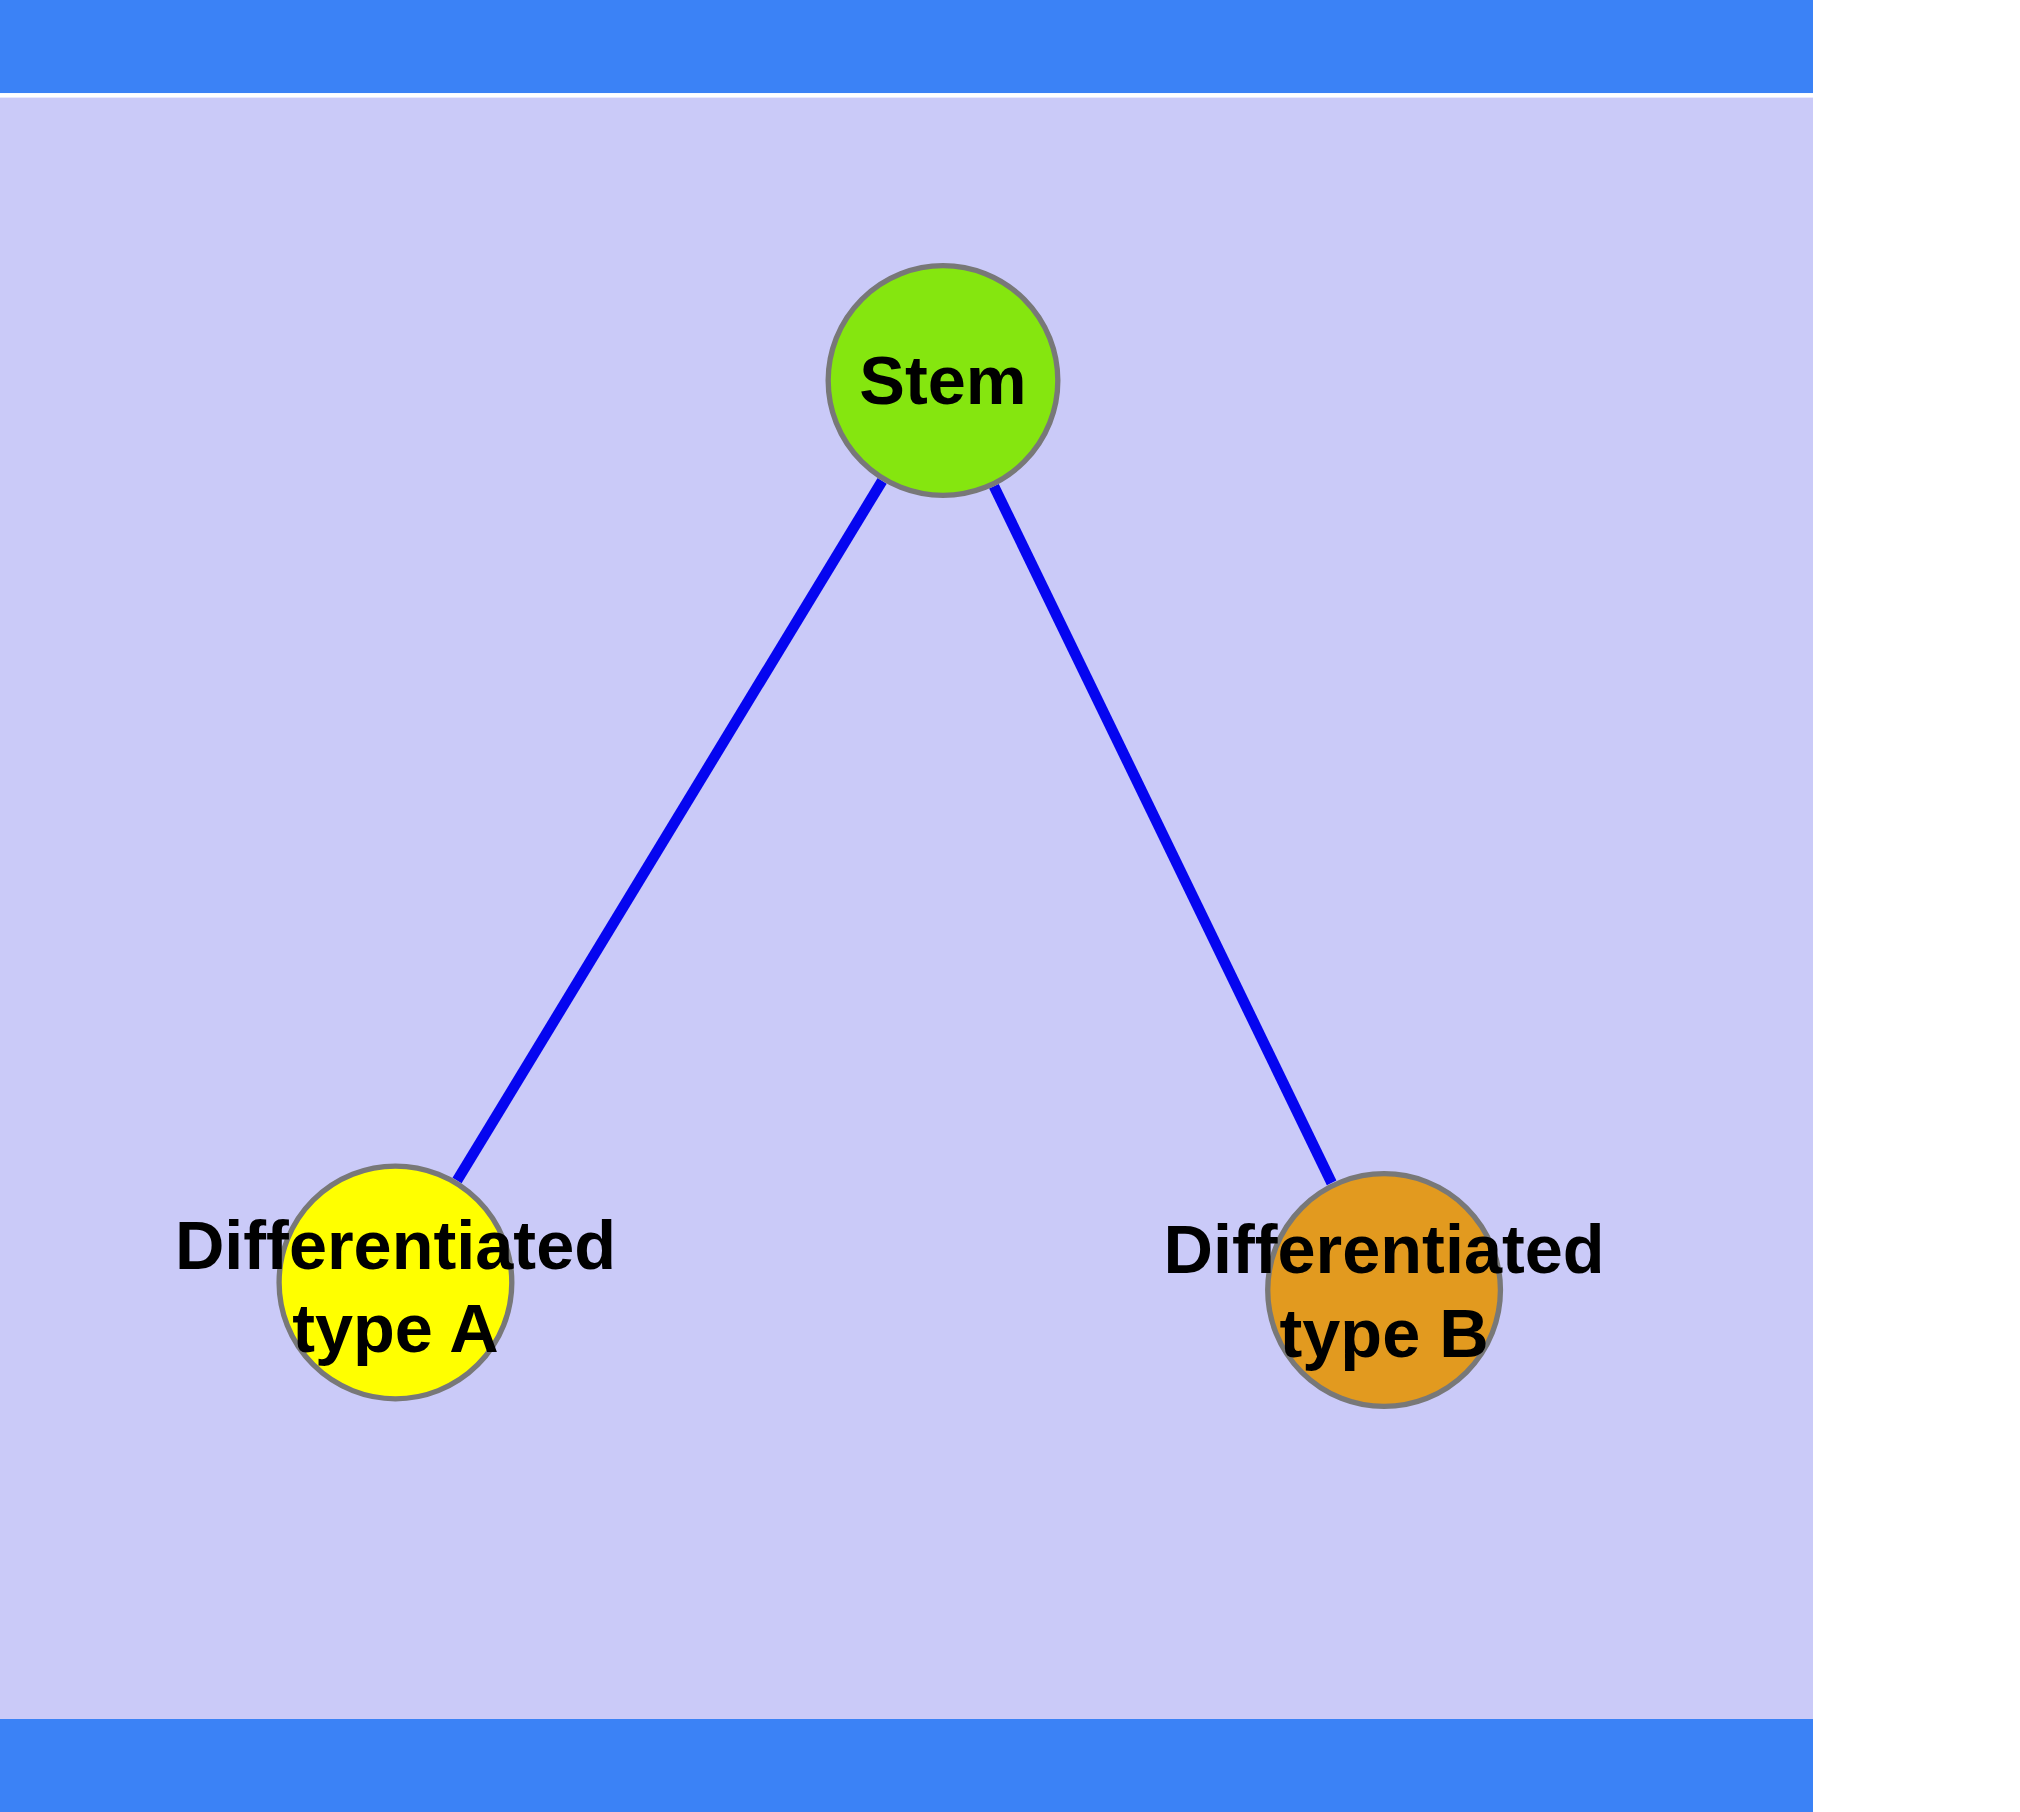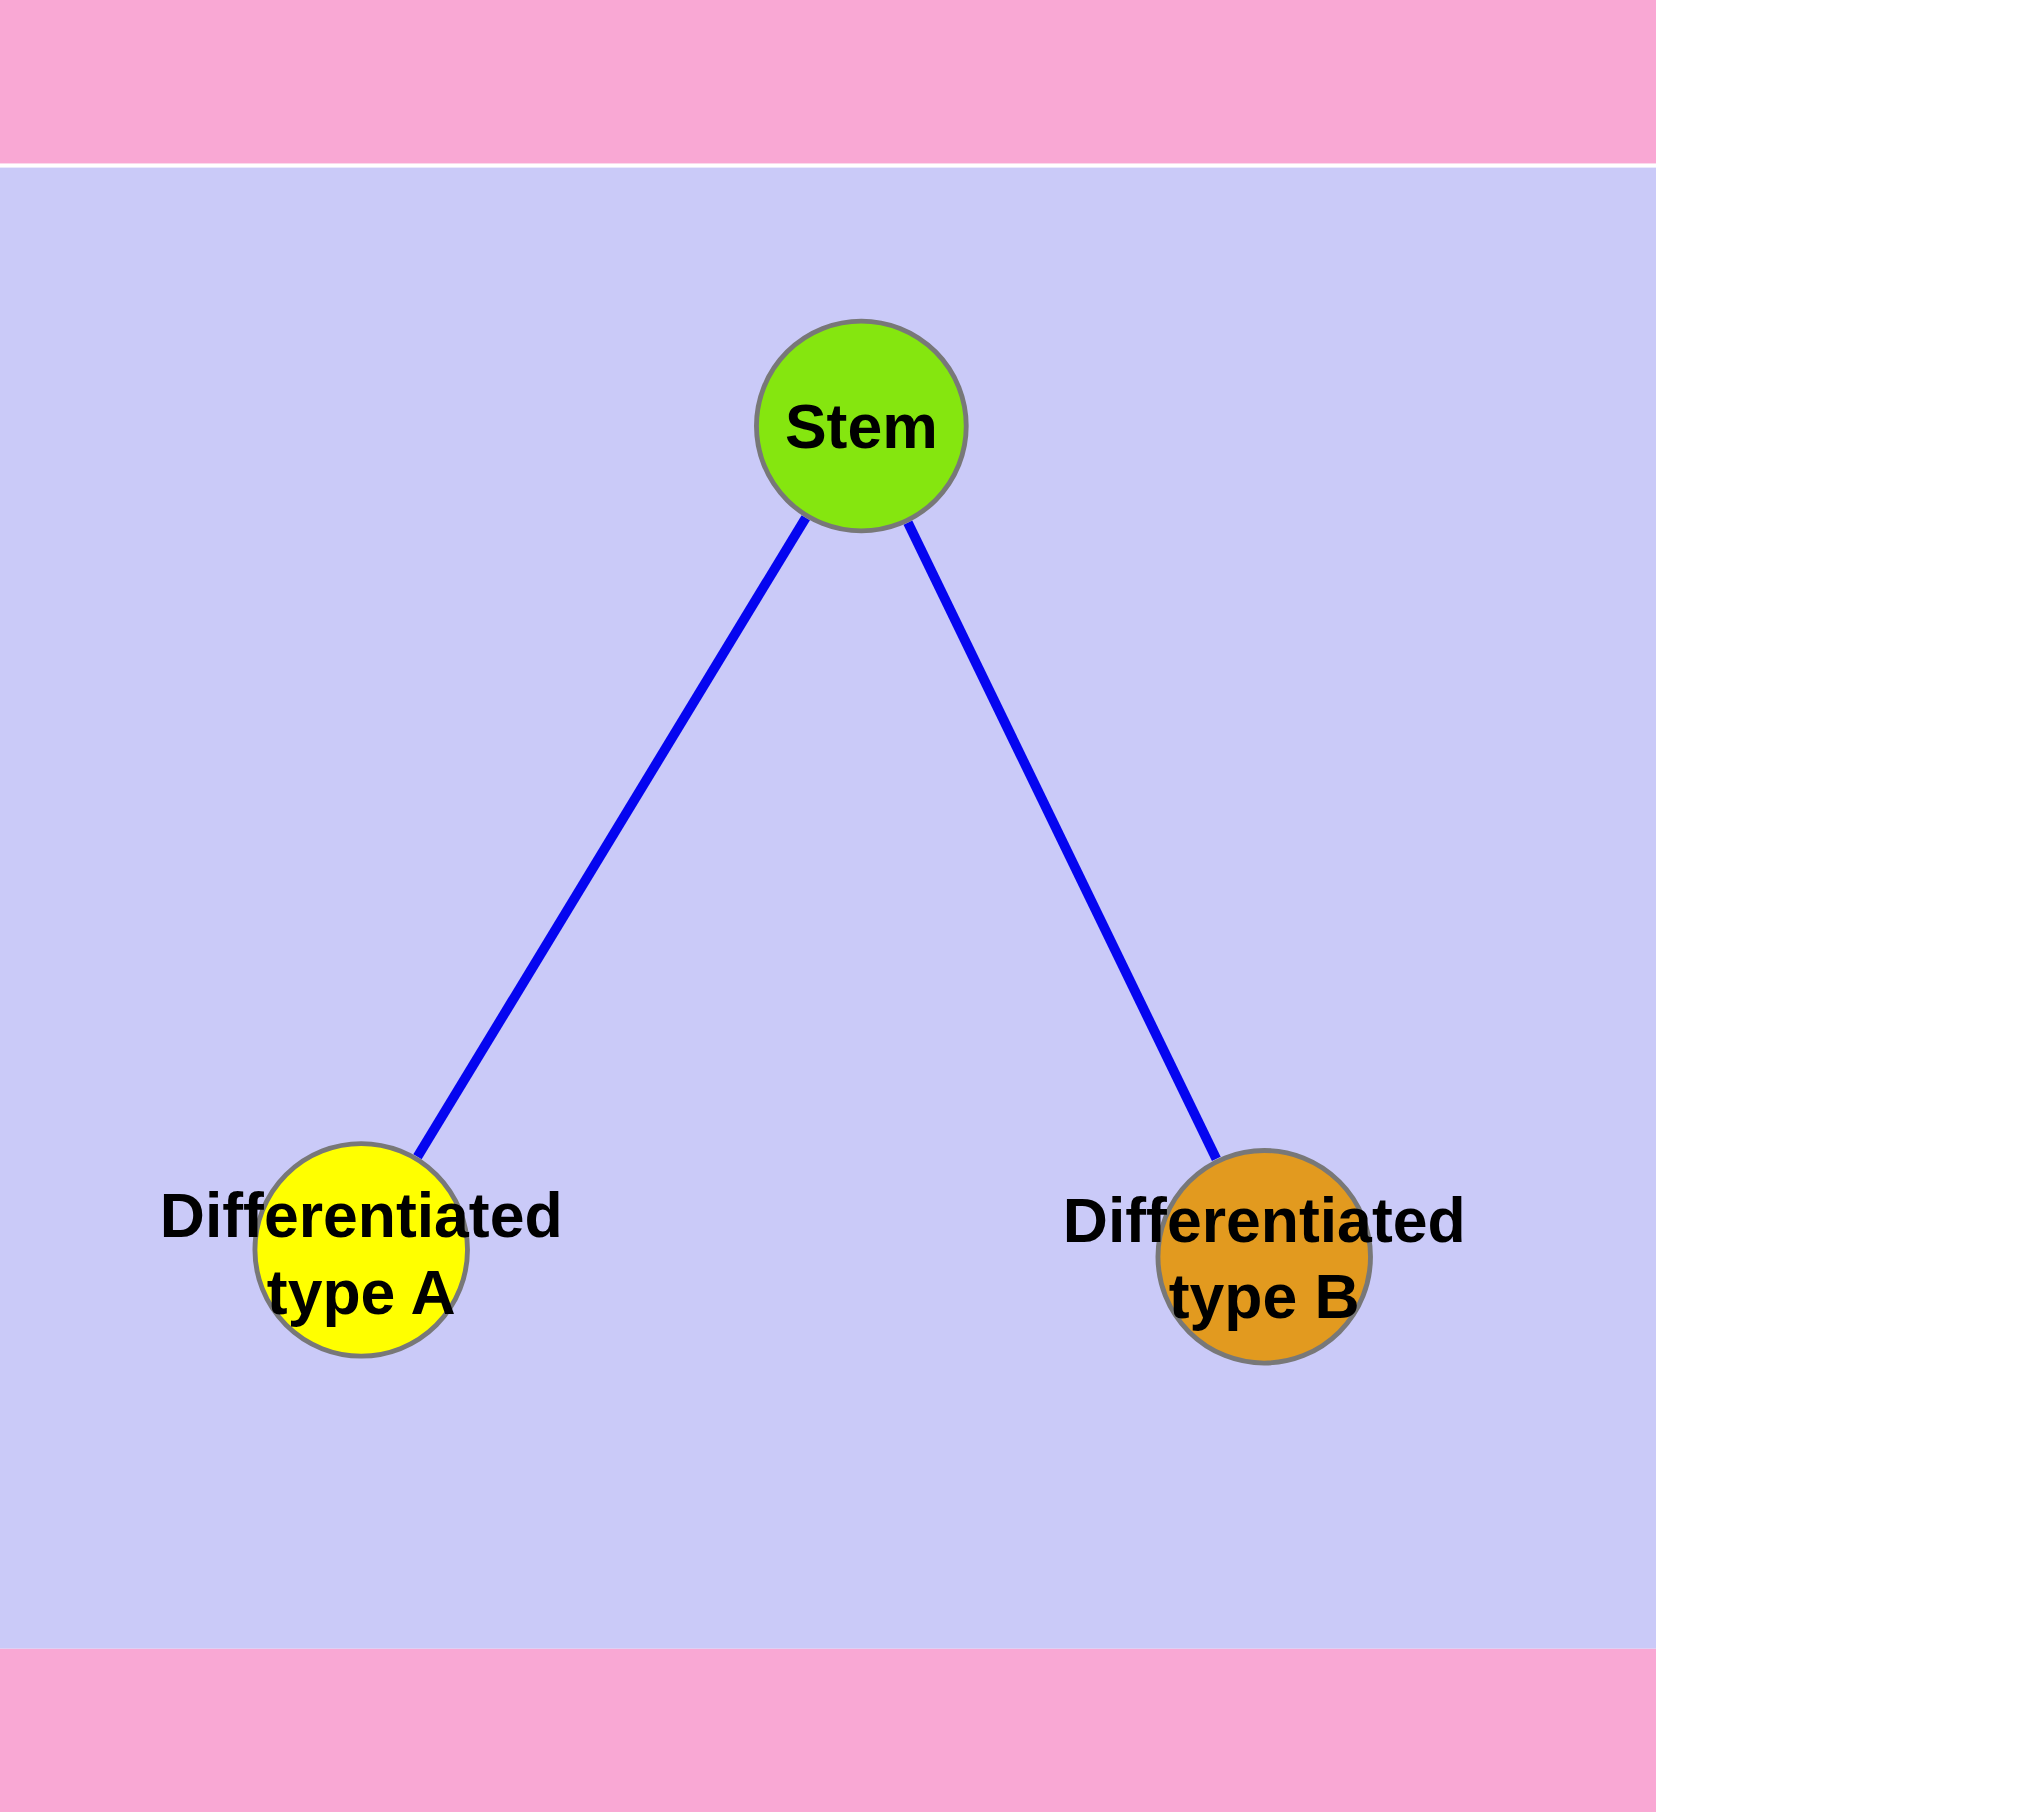--- a/index.html
+++ b/index.html
@@ -2,23 +2,23 @@
 <html style="font-size:13.6px"><head>
 <meta charset="utf-8">
 <style>
   html, body {
     margin: 0;
     padding: 0;
     background: #ffffff;
   }
   .stage {
     position: relative;
-    width: 1656px;
+    width: 1813px;
     height: 1812px;
-    background: #f9a8d4;
+    background: #3b82f6;
     overflow: hidden;
     font-family: "Liberation Sans", sans-serif;
   }
   svg.figure {
     display: block;
     width: 100%;
     height: 100%;
   }
   .edge {
     stroke-width: 14px;

